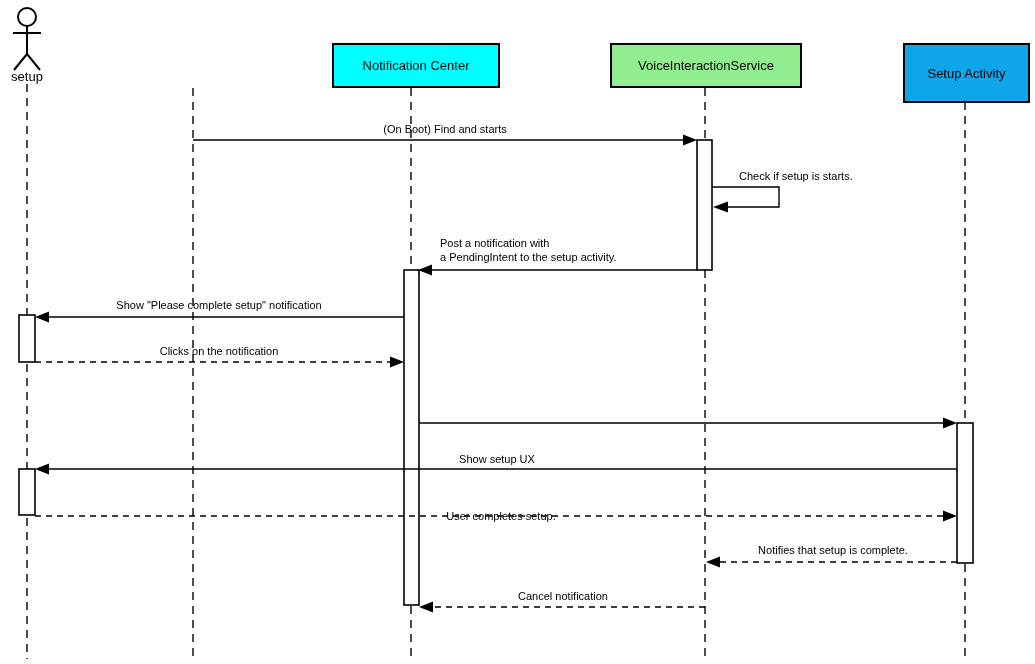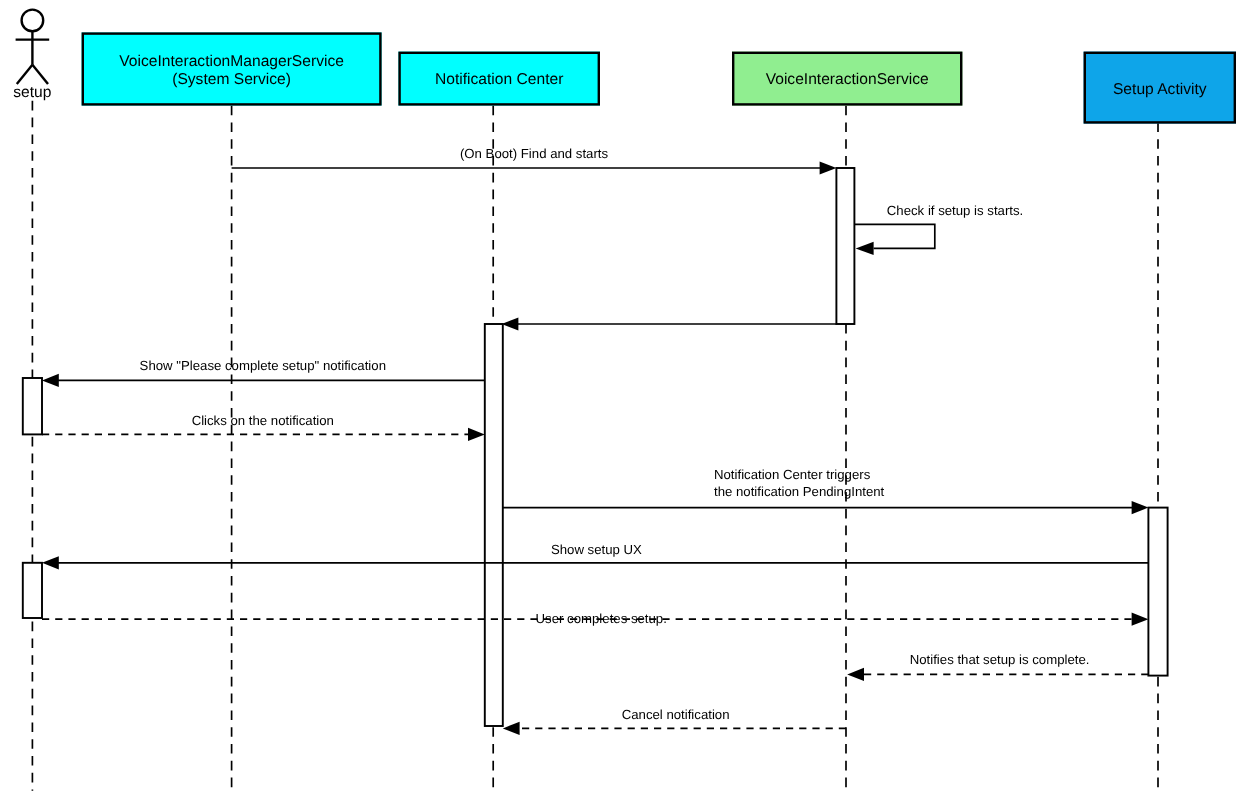--- a/index.html
+++ b/index.html
@@ -116,40 +116,38 @@
     </g>
 
     <g>
       <line x1="705" y1="607" x2="432" y2="607" stroke="#000000" stroke-width="1.4" stroke-dasharray="6,5"></line>
       <polygon points="419,607 433,601.5 433,612.5" fill="#000000"></polygon>
     </g>
   </svg>
 
   <div class="actor-label" style="left:27px; top:69px;">setup</div>
 
-  <div class="participant" style="left: 68px; top: 27px; width: 250px; height: 61px; background-color: rgb(0, 255, 255);">VoiceInteractionManagerService
-(System Service)</div>
 
   <div class="participant" style="left: 332px; top: 43px; width: 168px; height: 45px; background-color: rgb(0, 255, 255);">Notification Center</div>
 
   <div class="participant" style="left: 610px; top: 43px; width: 192px; height: 45px; background-color: rgb(144, 238, 144);">VoiceInteractionService</div>
 
   <div class="participant" style="left: 903px; top: 43px; width: 127px; height: 60px; background-color: #0ea5e9;">Setup Activity</div>
 
   <div class="lbl center" style="left:445px; top:122px;">(On Boot) Find and starts</div>
 
   <div class="lbl" style="left:739px; top:169px;">Check if setup is starts.</div>
 
+  <div class="lbl" style="left:440px; top:236px;">Post a notification with
+a PendingIntent to the setup activity.</div>
 
   <div class="lbl center" style="left:219px; top:298px;">Show "Please complete setup" notification</div>
 
   <div class="lbl center" style="left:219px; top:344px;">Clicks on the notification</div>
 
-  <div class="lbl" style="left:595px; top:389px;">Notification Center triggers
-the notification PendingIntent</div>
 
   <div class="lbl center" style="left:497px; top:452px;">Show setup UX</div>
 
   <div class="lbl center" style="left:501px; top:496px;margin-top:13px;">User completes setup.</div>
 
   <div class="lbl center" style="left:833px; top:543px;">Notifies that setup is complete.</div>
 
   <div class="lbl center" style="left:563px; top:589px;">Cancel notification</div>
 
 </div>

